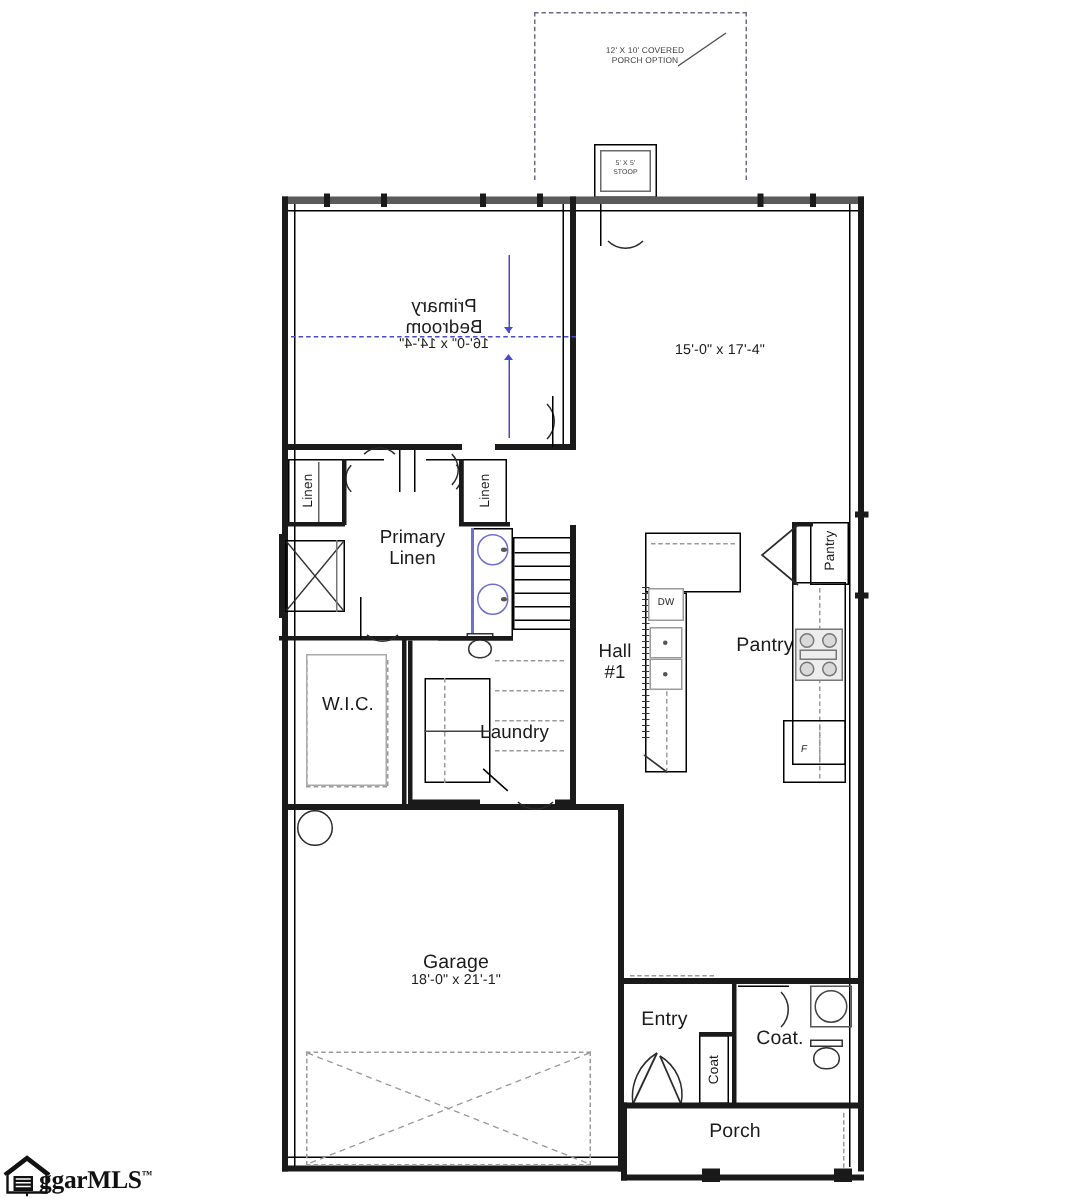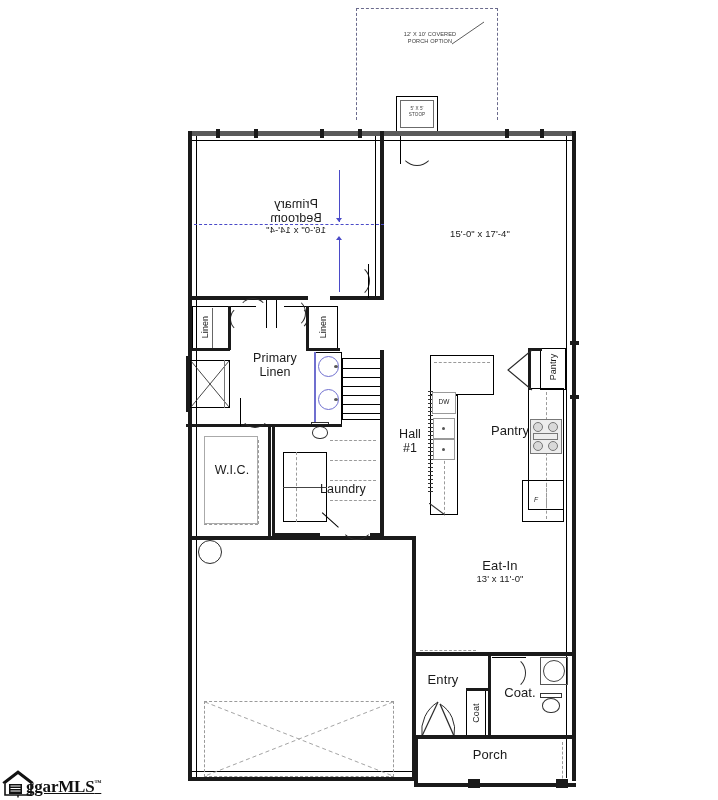--- a/index.html
+++ b/index.html
@@ -87,21 +87,21 @@
   .arrow-dn { border-top: 4px solid #4a4ac8; }
 
   
   #watermark {
     position: absolute; left: 2px; bottom: 2px;
     display: flex; align-items: flex-end; gap: 0px;
   }
   #watermark .wm-text {
     font-family: "Liberation Serif", serif;
     font-size: 17px; font-weight: bold; color: #111;
-    letter-spacing: -0.2px; margin-left: -10px; margin-bottom: 1px; text-decoration: underline;
+    letter-spacing: -0.2px; margin-left: -10px; margin-bottom: 1px;
   }
   #watermark sup { font-size: 7px; vertical-align: super; }
 
   .burner { position: absolute; border: 1.2px solid #777; border-radius: 50%; background: #d9d9d9; }
   .applbox { position: absolute; border: 1px solid #777; background: #ededed; }
   .dot { position: absolute; border-radius: 50%; background: #555; }
 </style>
 </head>
 <body>
 
@@ -337,27 +337,27 @@
   <div class="lbl sm vert" style="left:531px; top:362px; width:44px;">
     <span>Pantry</span>
   </div>
   <div class="wall" style="left:528px; top:348px; width:3px; height:42px;"></div>
   <div class="wall" style="left:528px; top:348px; width:14px; height:3px;"></div>
 
   <svg style="position:absolute; left:506px; top:348px; width:28px; height:44px;">
     <path d="M26,2 L2,22 L26,42" fill="none" stroke="#2a2a2a" stroke-width="1.1"></path>
   </svg>
 
-  <div class="lbl big" style="left:432px; top:559px; width:136px;">
-    <div class="name">Eat-In</div>
-    <div class="dim">13' x 11'-0"</div>
-  </div>
 
   <div class="dash" style="left:420px; top:650px; width:56px; border-top-style:dashed;"></div>
 
+  <div class="lbl big" style="left:232px; top:634px; width:144px;">
+    <div class="name">Garage</div>
+    <div class="dim">18'-0" x 21'-1"</div>
+  </div>
 
   <div class="dashbox" style="left:204px; top:701px; width:190px; height:76px; border-color:#9a9a9a;"></div>
   <svg style="position:absolute; left:204px; top:701px; width:190px; height:76px;">
     <line x1="1" y1="1" x2="189" y2="75" stroke="#9a9a9a" stroke-width="0.9" stroke-dasharray="4,3"></line>
     <line x1="189" y1="1" x2="1" y2="75" stroke="#9a9a9a" stroke-width="0.9" stroke-dasharray="4,3"></line>
   </svg>
 
   <div class="arc" style="left:198px; top:540px; width:24px; height:24px;
               border-color:#2a2a2a;"></div>
 

